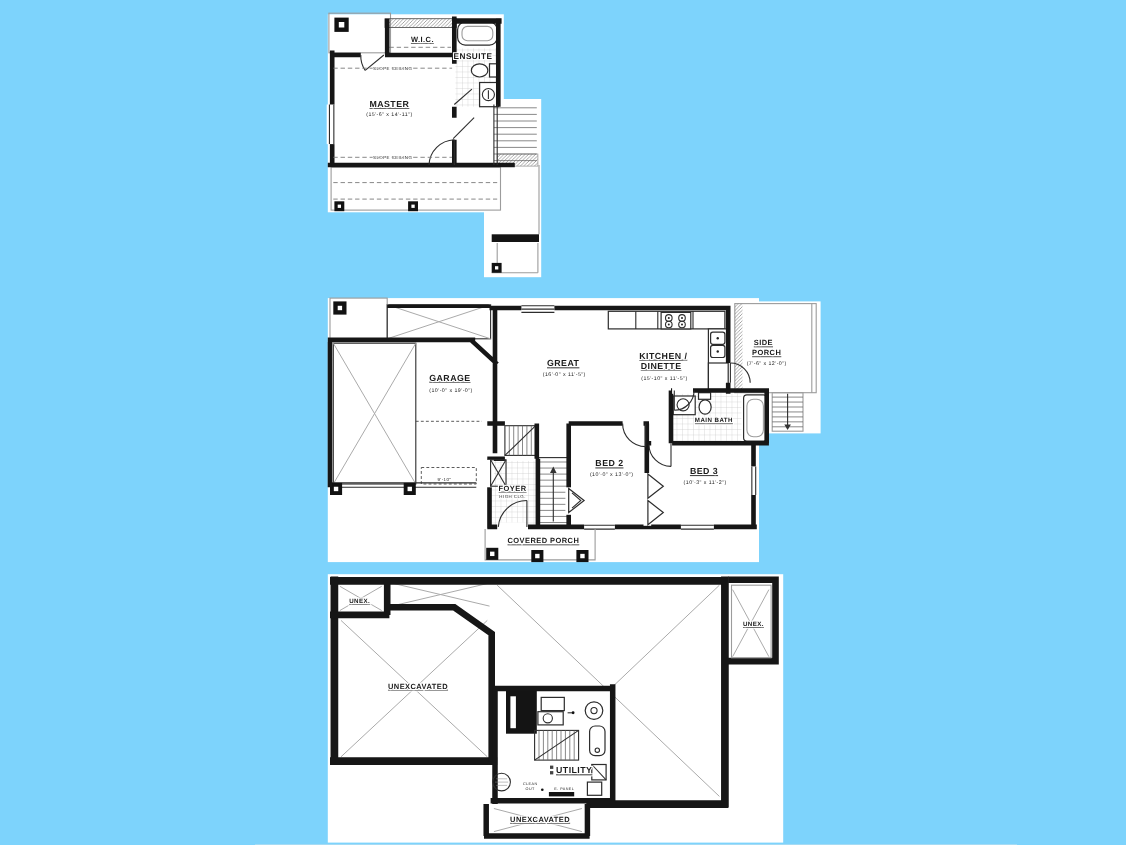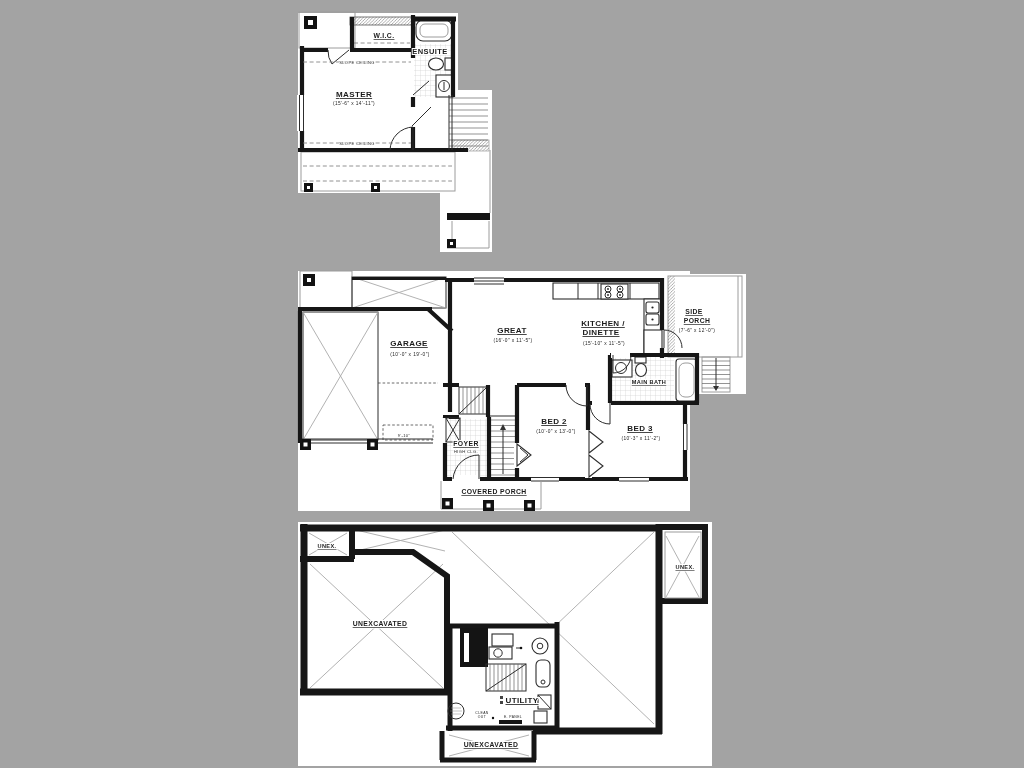--- a/index.html
+++ b/index.html
@@ -1,16 +1,16 @@
 <!DOCTYPE html>
 <html><head>
 <meta charset="utf-8">
 <style>
   html,body{margin:0;padding:0;background:#e8e8e8}
-  .stage{position:relative;width:1024px;height:768px;background:#a3a3a3;overflow:hidden;
+  .stage{position:relative;width:1024px;height:768px;background:#7dd3fc;overflow:hidden;
          font-family:"Liberation Sans",sans-serif}
   svg{position:absolute;left:0;top:0}
   text{fill:#1b1b1b;font-family:"Liberation Sans",sans-serif;letter-spacing:.4px;
        paint-order:stroke;stroke:#ffffff;stroke-width:2px;text-anchor:middle}
   .room   {font-size:8px;font-weight:bold;text-decoration:underline}
   .room-s {font-size:6.8px;font-weight:bold;text-decoration:underline}
   .room-xs{font-size:5.6px;font-weight:bold;text-decoration:underline}
   .plain  {font-size:7.5px;font-weight:bold}
   .dims   {font-size:4.8px;stroke-width:1.5px}
   .tiny   {font-size:4px;stroke-width:1.2px}

